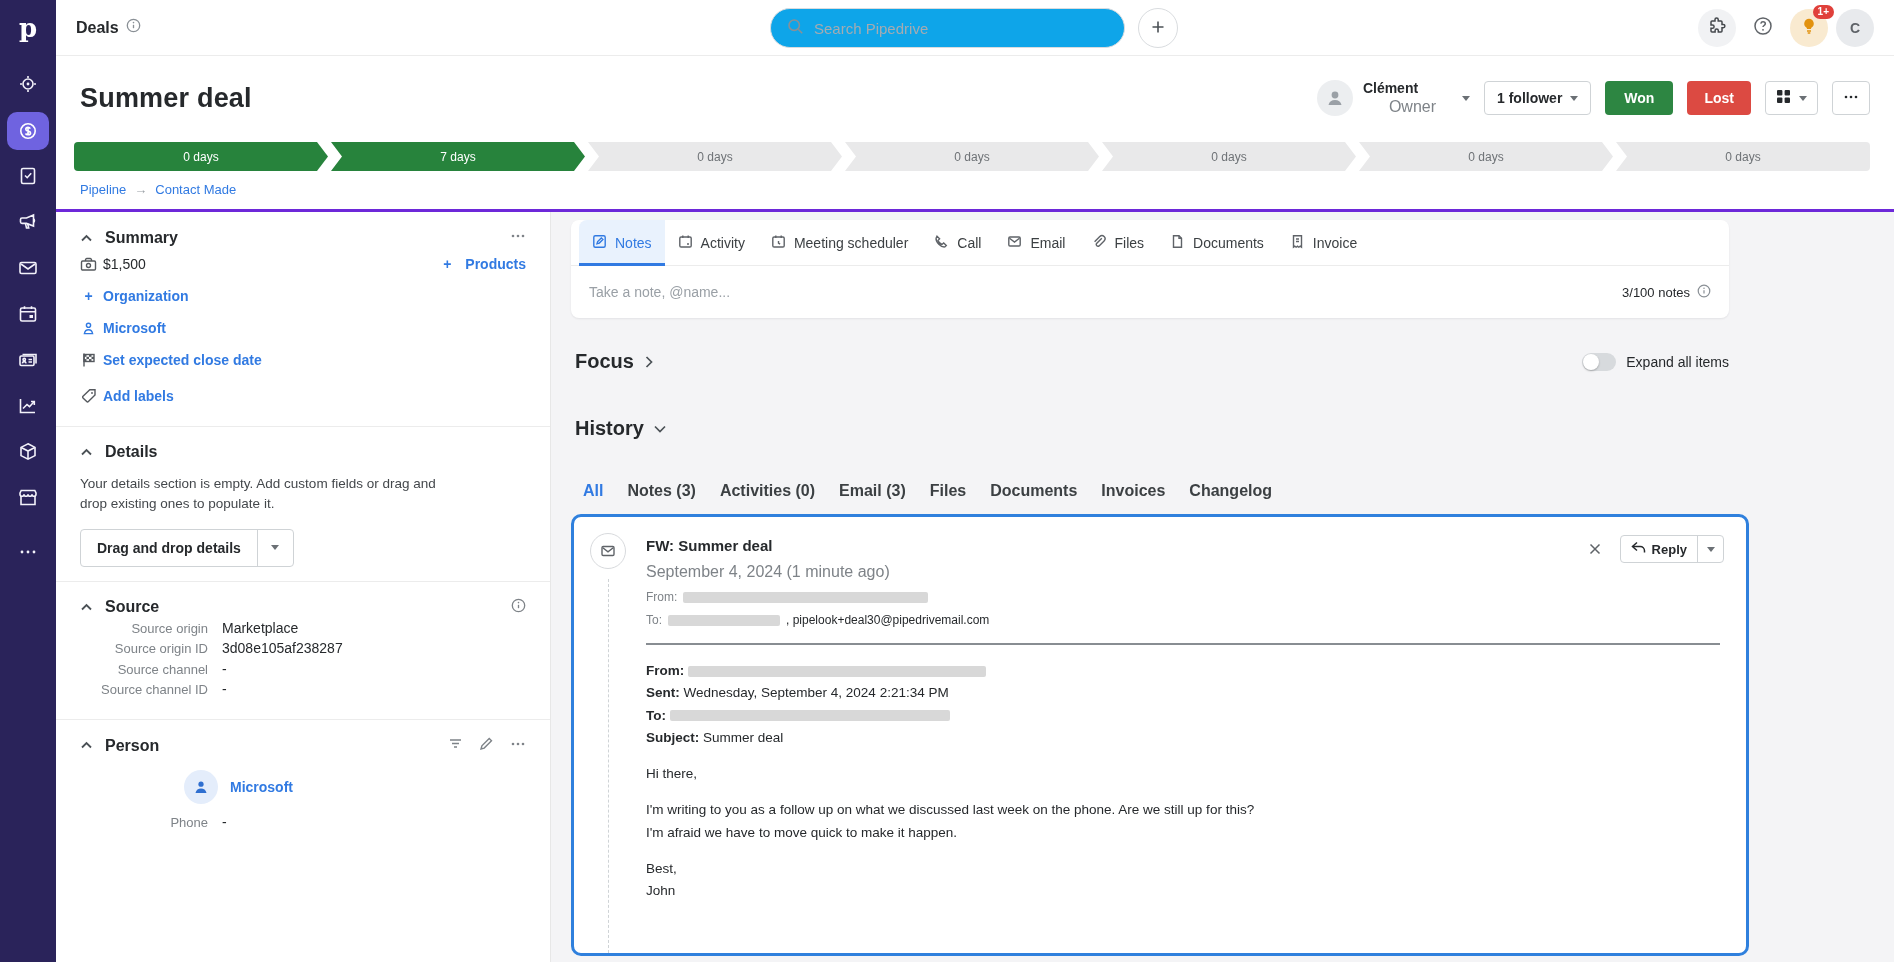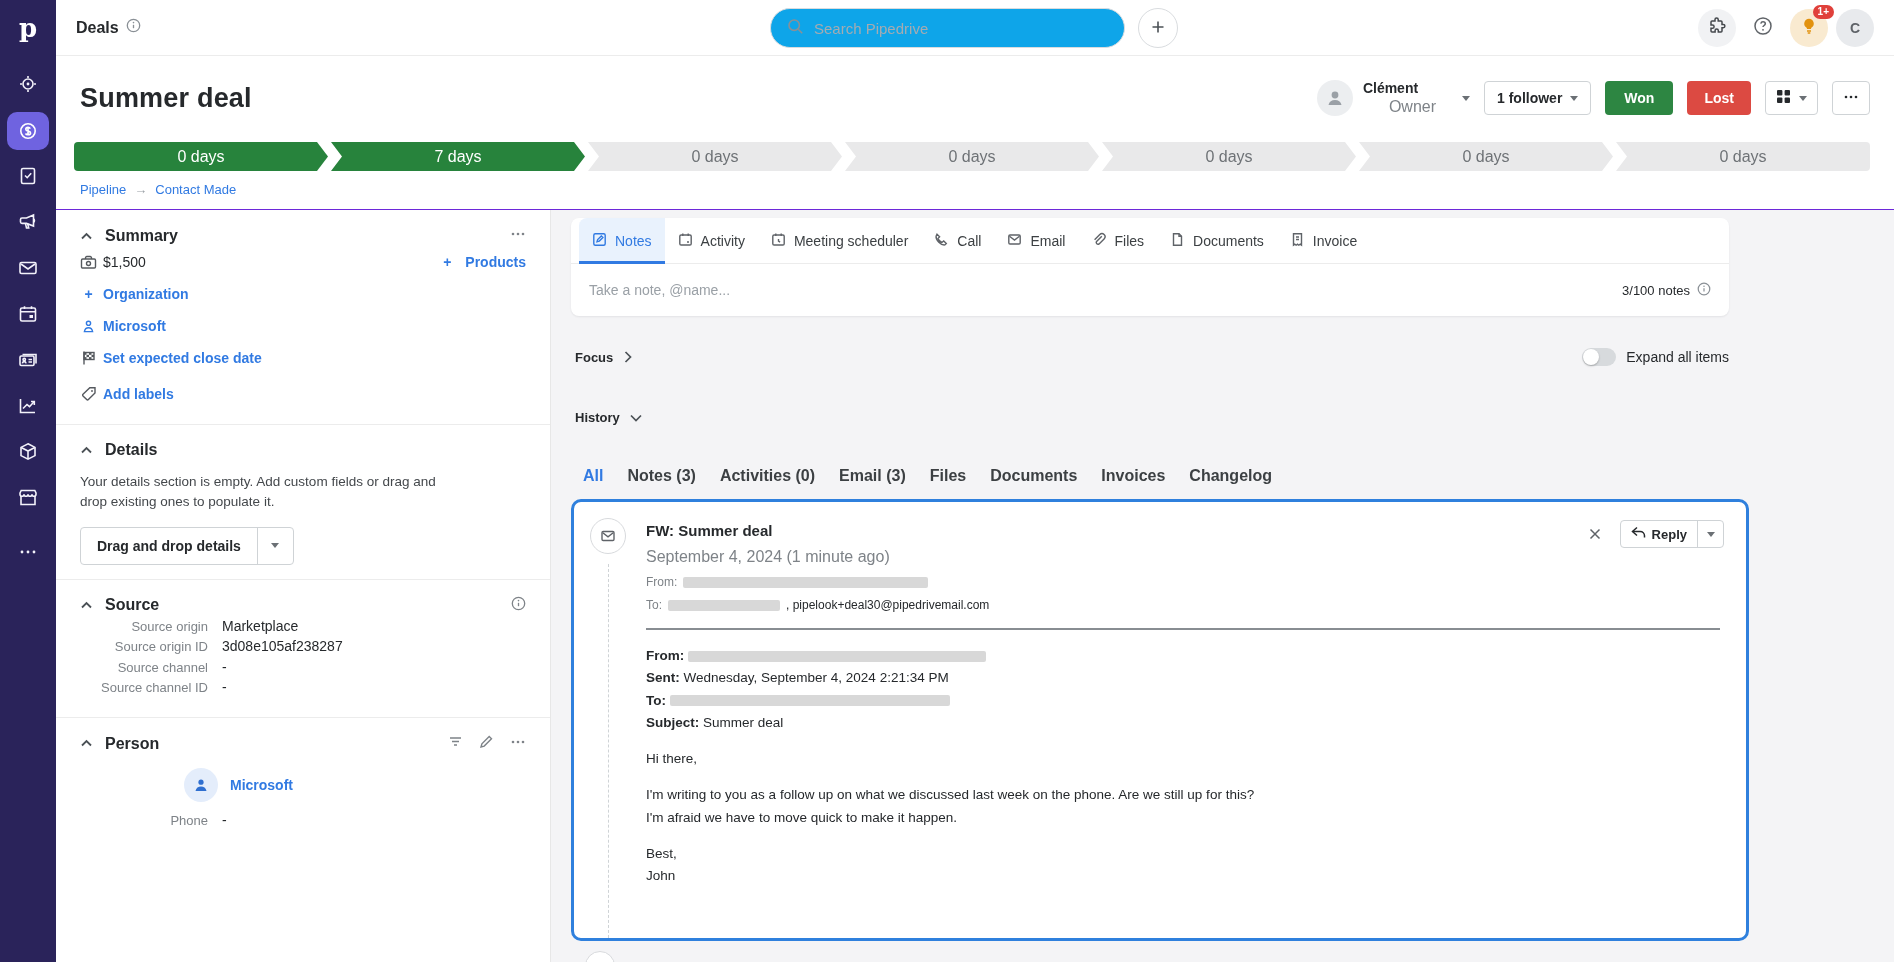--- a/index.html
+++ b/index.html
@@ -44,28 +44,28 @@
   .owner-role { color:#7e8388; font-size:16px;margin-left:26px; }
   .caret { width:0; height:0; border-left:4px solid transparent; border-right:4px solid transparent; border-top:5px solid #6b7075; display:inline-block; }
   .btn { height:34px; border-radius:4px; display:inline-flex; align-items:center; justify-content:center; font-size:14px; font-weight:bold; cursor:pointer; border:1px solid transparent; }
   .btn.outline { border-color:#cfd3d6; background:#fff; color:#26292c; padding:0 12px; gap:8px; }
   .btn.won { background:#2d8642; color:#fff; padding:0 18px; }
   .btn.lost { background:#dc4a42; color:#fff; padding:0 16px; }
   .btn.iconbtn { border-color:#cfd3d6; background:#fff; color:#26292c; padding:0 10px; gap:8px; }
 
   
   .pipeline { display:flex; gap:3px; margin:2px 24px 0 18px; height:29px; flex-shrink:0; }
-  .stage { flex:1; display:flex; align-items:center; justify-content:center; font-size:16px; cursor:pointer;
+  .stage { flex:1; display:flex; align-items:center; justify-content:center; font-size:12px; cursor:pointer;
            clip-path:polygon(0 0, calc(100% - 11px) 0, 100% 50%, calc(100% - 11px) 100%, 0 100%, 11px 50%); }
   .stage.first { clip-path:polygon(0 0, calc(100% - 11px) 0, 100% 50%, calc(100% - 11px) 100%, 0 100%); border-radius:4px 0 0 4px; }
   .stage.last { clip-path:polygon(0 0, 100% 0, 100% 100%, 0 100%, 11px 50%); border-radius:0 4px 4px 0; }
   .stage.on { background:#27833c; color:#fff; }
   .stage.off { background:#e9e9ea; color:#6e7276; }
 
-  .breadcrumb { padding:11px 24px 12px 24px; font-size:13px; display:flex; align-items:center; gap:8px; border-bottom:1px solid #6d28d9; flex-shrink:0; }
+  .breadcrumb { padding:11px 24px 12px 24px; font-size:13px; display:flex; align-items:center; gap:8px; border-bottom:3px solid #6d28d9; flex-shrink:0; }
   .bc-link { color:#317ae2; cursor:pointer; }
   .bc-arrow { color:#9aa0a6; }
 
   
   .content { flex:1; display:flex; min-height:0; }
   .left-panel { width:495px; background:#fff; border-right:1px solid #e7e7e7; overflow:hidden; flex-shrink:0; }
   .section { padding:16px 24px 14px 24px; border-bottom:1px solid #ececec; }
   .sec-head { display:flex; align-items:center; gap:12px; font-size:16px; font-weight:bold; color:#26292c; }
   .sec-head .right { margin-left:auto; display:flex; align-items:center; gap:16px; color:#7e8388; }
   .chev { color:#4b5156; display:inline-flex; }
@@ -93,21 +93,21 @@
   .tab svg { color:#5f6368; }
   .tab.active { color:#317ae2; background:#e9f2fd; box-shadow:inset 0 -3px 0 #317ae2; border-radius:8px 0 0 0; }
   .tab.active svg { color:#317ae2; }
   .note-row { height:52px; display:flex; align-items:center; padding:0 18px; }
   .note-row input { border:none; outline:none; flex:1; font-size:14px; color:#26292c; background:transparent; }
   .note-row input::placeholder { color:#9aa0a6; }
   .note-count { color:#26292c; font-size:13px; display:flex; align-items:center; gap:7px; }
 
   .feed-row { width:1158px; display:flex; align-items:center; }
   .focus-row { margin-top:32px; padding-left:4px; }
-  .h16 { font-size:13px; font-weight:bold; display:flex; align-items:center; gap:9px; cursor:pointer; }
+  .h16 { font-size:20px; font-weight:bold; display:flex; align-items:center; gap:9px; cursor:pointer; }
   .toggle-wrap { margin-left:auto; display:flex; align-items:center; gap:10px; font-size:14px; color:#26292c; }
   .toggle { width:34px; height:18px; background:#d7dadd; border-radius:9px; position:relative; cursor:pointer; }
   .toggle .knob { width:16px; height:16px; background:#fff; border-radius:50%; position:absolute; top:1px; left:1px; box-shadow:0 1px 2px rgba(0,0,0,.25); }
   .history-row { margin-top:44px; padding-left:4px; }
   .filters { display:flex; gap:24px; margin:42px 0 0 12px; font-size:16px; font-weight:bold; }
   .filter { color:#3c4043; cursor:pointer; }
   .filter.active { color:#317ae2; }
 
   
   .email-card { margin-top:14px; width:1178px; height:442px; background:#fff; border:3px solid #2f80dd; border-radius:10px; display:flex; padding:16px 0 0 8px; overflow:hidden; }

